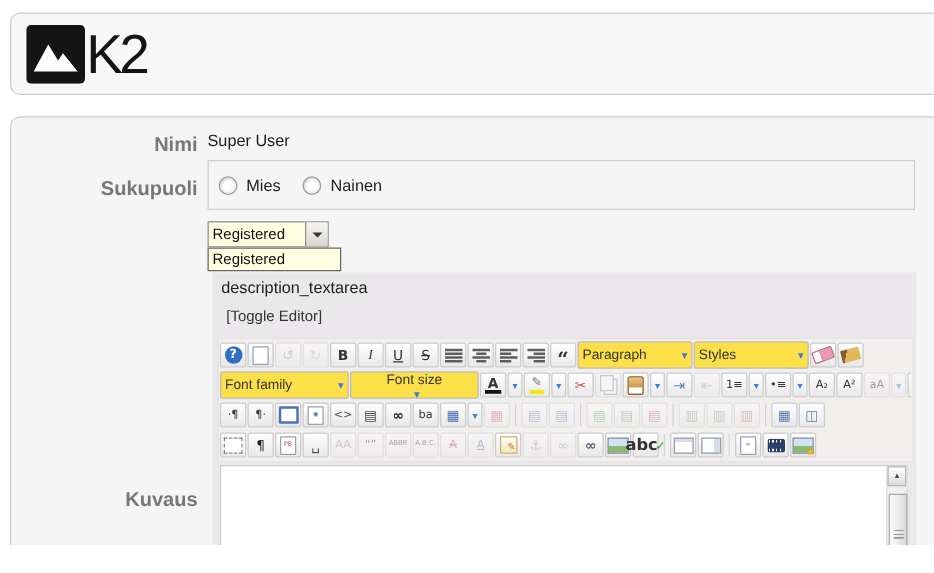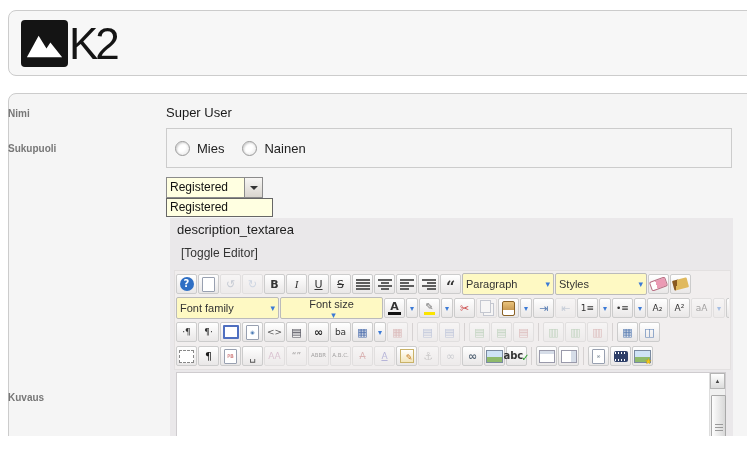--- a/index.html
+++ b/index.html
@@ -8,21 +8,21 @@
   
   .hdr{position:absolute;left:8px;top:10px;width:760px;height:64px;background:#f7f7f7;
        border:1px solid #ccc;border-radius:8px;display:flex;align-items:center;}
   .logo{display:flex;align-items:center;margin-left:12px;}
   .logo svg{display:block;}
   .logo-txt{font-size:44px;letter-spacing:-3px;color:#141414;line-height:47px;margin-left:1px;}
   .hdr-title{font-size:20px;font-weight:bold;color:#2b2b2b;margin-left:40px;}
   
   .panel{position:absolute;left:8px;top:93px;width:760px;height:380px;background:#f5f5f5;
          border:1px solid #ccc;border-radius:8px 0 0 0;}
-  .lbl{position:absolute;left:8px;width:150px;text-align:left;font-size:10px;font-weight:bold;color:#777;}
+  .lbl{position:absolute;left:8px;width:150px;text-align:right;font-size:16px;font-weight:bold;color:#777;}
   .val{position:absolute;font-size:13px;color:#1a1a1a;}
   .fieldset{position:absolute;left:166px;top:128px;width:566px;height:40px;border:1px solid #ccc;
             display:flex;align-items:center;padding-left:8px;box-sizing:border-box;}
   .radio{width:13px;height:13px;border-radius:50%;border:1px solid #9a9a9a;
          background:radial-gradient(circle at 35% 35%,#fff 40%,#e2e2e2);box-shadow:inset 1px 1px 2px #cfcfcf;}
   .radio-lb{font-size:13px;color:#222;margin:0 18px 0 7px;}
   
   .combo{position:absolute;left:166px;top:177px;width:97px;height:21px;background:#ffffe1;
          border:1px solid #8b8b8b;display:flex;box-sizing:border-box;cursor:default;}
   .combo-text{flex:1;font-size:12px;padding:2px 0 0 3px;color:#111;overflow:hidden;white-space:nowrap;}
@@ -40,21 +40,21 @@
   .ed-toggle{position:absolute;left:11px;top:28px;font-size:12px;color:#333;cursor:pointer;}
   .toolbar{position:absolute;left:4px;top:52px;width:553px;background:#f1eeee;border:1px solid #e3e0e0;padding:1px;}
   .tb-row{display:flex;align-items:center;gap:1px;height:24px;overflow:hidden;}
   .tb-btn{position:relative;display:flex;align-items:center;justify-content:center;flex:none;
           width:21px;height:20px;padding:0;border:1px solid #ccc;border-radius:2px;cursor:pointer;
           background:linear-gradient(#fff,#e9e7e7);font-family:"DejaVu Sans",sans-serif;}
   .tb-btn.d{opacity:.42;}
   .tb-arrow{flex:none;width:12px;height:20px;padding:0;border:1px solid #ccc;border-radius:2px;cursor:pointer;
             background:linear-gradient(#fff,#e9e7e7);color:#3b7ad6;font-size:8px;display:flex;align-items:center;justify-content:center;}
   .tb-arrow.d{opacity:.42;}
-  .tb-select{flex:none;height:20px;border:1px solid #bbb;border-radius:2px;background:#fef9c3;display:flex;
+  .tb-select{flex:none;height:20px;border:1px solid #bbb;border-radius:2px;background:#fde047;display:flex;
              align-items:center;justify-content:space-between;padding:0 3px;font-size:11px;color:#333;cursor:pointer;}
   .tb-select .tsa{color:#3b7ad6;font-size:9px;margin-left:4px;}
   .tb-sep{flex:none;width:1px;height:18px;background:#d6d2d2;margin:0 3px;}
   .g{display:flex;align-items:center;justify-content:center;font-size:11px;color:#333;line-height:1;}
   .fw .g{font-weight:bold;} .it .g{font-style:italic;font-family:"Liberation Serif",serif;}
   .ul .g{text-decoration:underline;} .st .g{text-decoration:line-through;}
   .sm .g{font-size:9px;} .xs .g{font-size:5.5px;letter-spacing:0;}
   .help .g{width:14px;height:14px;border-radius:50%;background:#2f6fc4;color:#fff;font-size:10px;font-weight:bold;}
   .page .g{width:11px;height:13px;background:#fff;border:1px solid #98a0b0;border-radius:1px;font-size:5px;}
   .al .g{width:14px;height:12px;background-repeat:no-repeat;
@@ -79,21 +79,21 @@
   .note .g{width:12px;height:12px;background:linear-gradient(#fff,#f3e6bb);border:1px solid #c9b268;
            font-size:8px;color:#c77a1e;align-items:flex-end;justify-content:flex-end;}
   .imgic .g{width:15px;height:11px;border:1px solid #7a8aa0;
             background:linear-gradient(180deg,#cfe3f5 0 55%,#8fba6b 55%);}
   .star .g::after{content:"★";position:absolute;right:0;bottom:-1px;font-size:8px;color:#f5c518;text-shadow:0 0 1px #997700;}
   .film .g{width:14px;height:11px;border-radius:2px;
     background-image:repeating-linear-gradient(90deg,#fff 0 1px,transparent 1px 3px),
                      repeating-linear-gradient(90deg,#fff 0 1px,transparent 1px 3px),
                      linear-gradient(#2e3f68,#2e3f68);
     background-size:12px 2px,12px 2px,14px 11px;background-position:1px 1px,1px 8px,0 0;background-repeat:no-repeat;}
-  .spell .g{font-size:10px;font-weight:bold;}
+  .spell .g{font-size:13px;font-weight:bold;}
   .spell .g::after{content:"✓";color:#2ca02c;font-size:10px;margin-left:-2px;position:relative;top:2px;}
   .boxtop .g{width:14px;height:11px;border:1px solid #99a;background:linear-gradient(#d6dde8 0 3px,#fff 3px);}
   .boxside .g{width:14px;height:11px;border:1px solid #99a;background:linear-gradient(90deg,#fff 0 9px,#d6dde8 9px);}
   
   .ta{position:absolute;left:6px;top:154px;width:550px;height:86px;background:#fff;border:1px solid #cfcccf;box-sizing:border-box;}
   .sb{position:absolute;right:0;top:0;width:16px;height:100%;background:#f0f0f0;border-left:1px solid #ddd;box-sizing:border-box;}
   .sb-up{height:16px;background:linear-gradient(#fff,#dcdcdc);border:1px solid #b5b5b5;display:flex;
          align-items:center;justify-content:center;font-size:6px;color:#444;box-sizing:border-box;cursor:pointer;}
   .sb-thumb{position:absolute;left:1px;top:22px;width:13px;height:62px;border:1px solid #a8a8a8;border-radius:1px;
             background:linear-gradient(90deg,#fdfdfd,#d8d8d8);cursor:pointer;display:flex;align-items:center;justify-content:center;}

